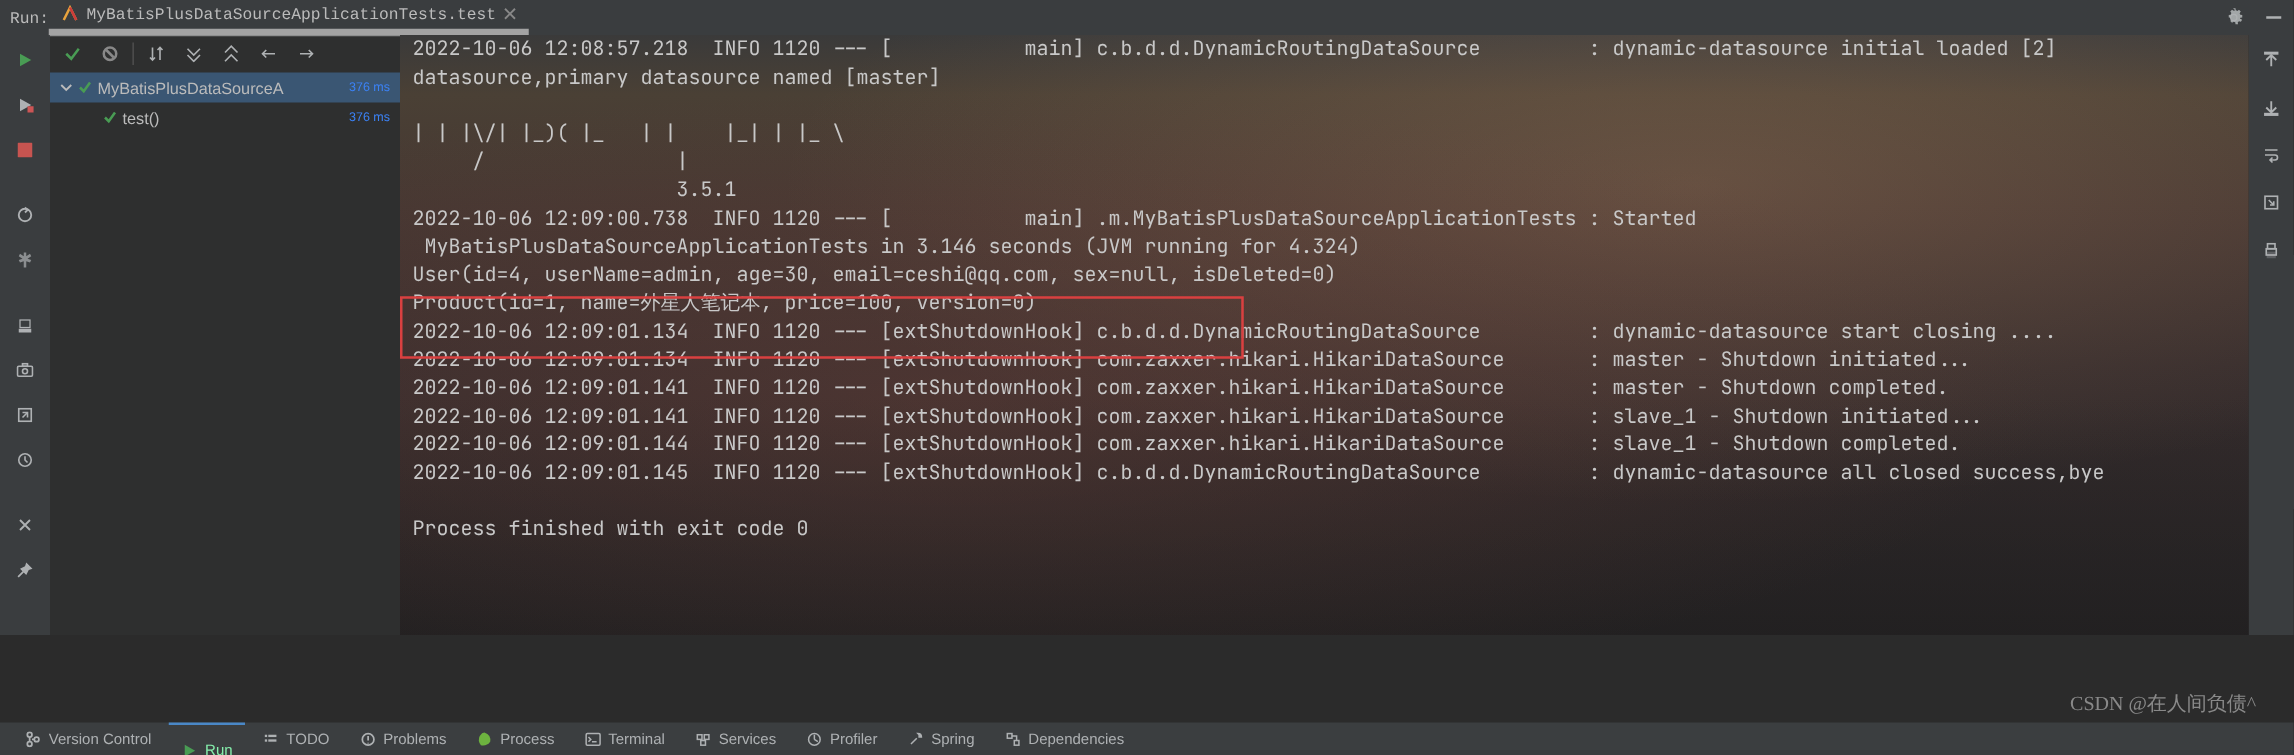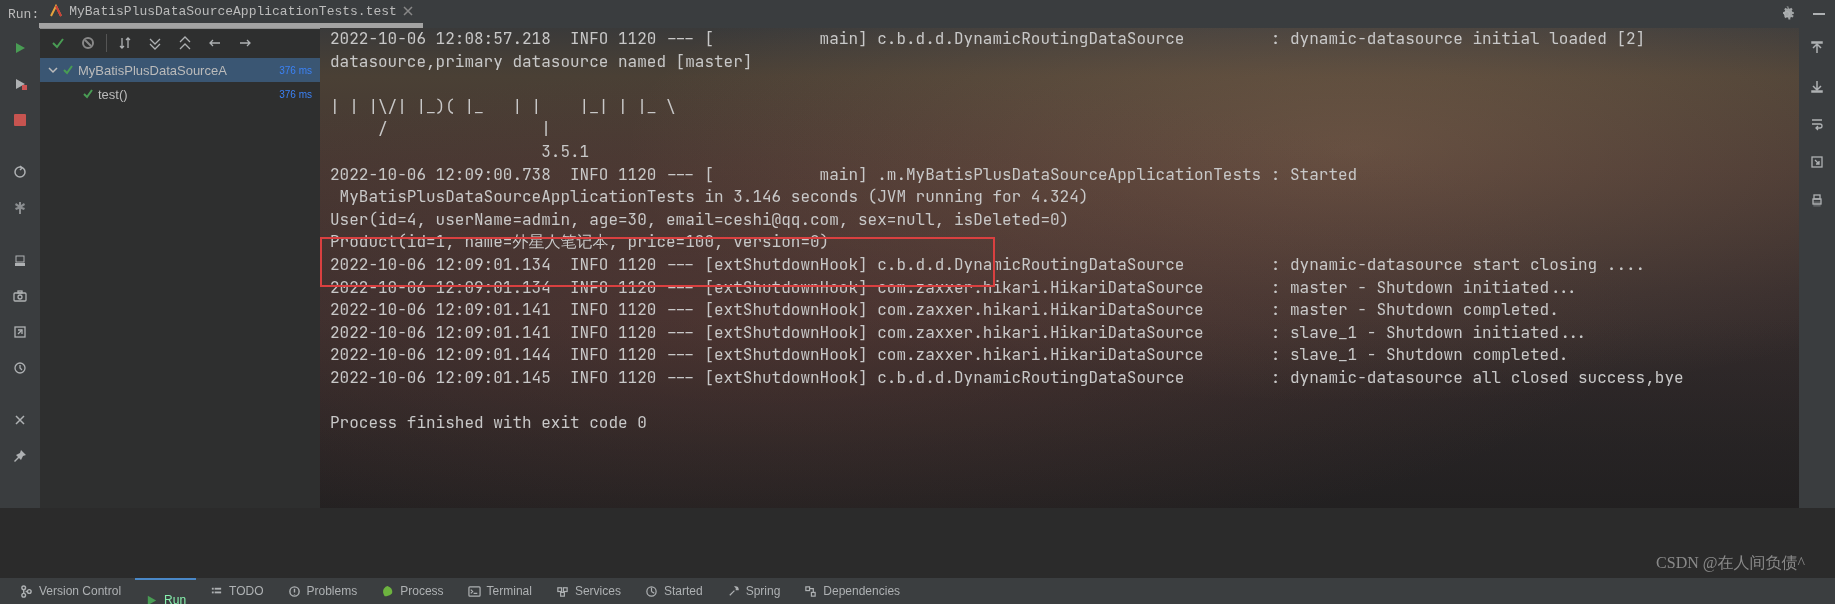--- a/index.html
+++ b/index.html
@@ -473,21 +473,21 @@
         <rect x="8" y="3" width="4" height="4"></rect>
         <rect x="5" y="8" width="4" height="4"></rect>
       </svg>
     <span>Services</span>
   </div>
   <div class="item">
     <svg class="main-icon" viewBox="0 0 14 14" fill="none" stroke="#aeb1b3" stroke-width="1.3">
         <circle cx="7" cy="7" r="5"></circle>
         <path d="M7 7 L7 3 M7 7 L10 9"></path>
       </svg>
-    <span>Started</span>
+    <span>Profiler</span>
   </div>
   <div class="item">
     <svg class="main-icon" viewBox="0 0 14 14" fill="none" stroke="#aeb1b3" stroke-width="1.3">
         <path d="M3 11 L8 6 M9 2 Q12 2 12 5 L10 5 L10 3 Z" fill="#aeb1b3"></path>
       </svg>
     <span>Spring</span>
   </div>
   <div class="item">
     <svg class="main-icon" viewBox="0 0 14 14" fill="none" stroke="#aeb1b3" stroke-width="1.3">
         <rect x="2" y="2" width="4" height="4"></rect>

